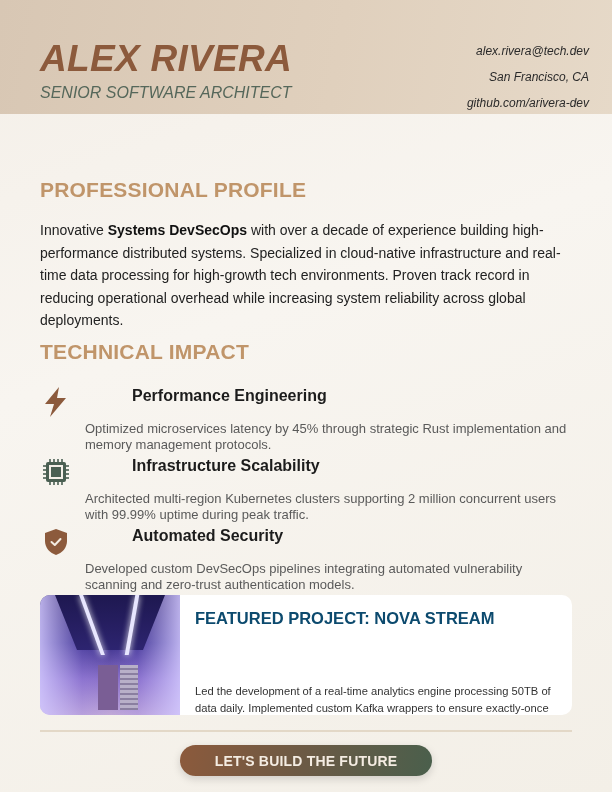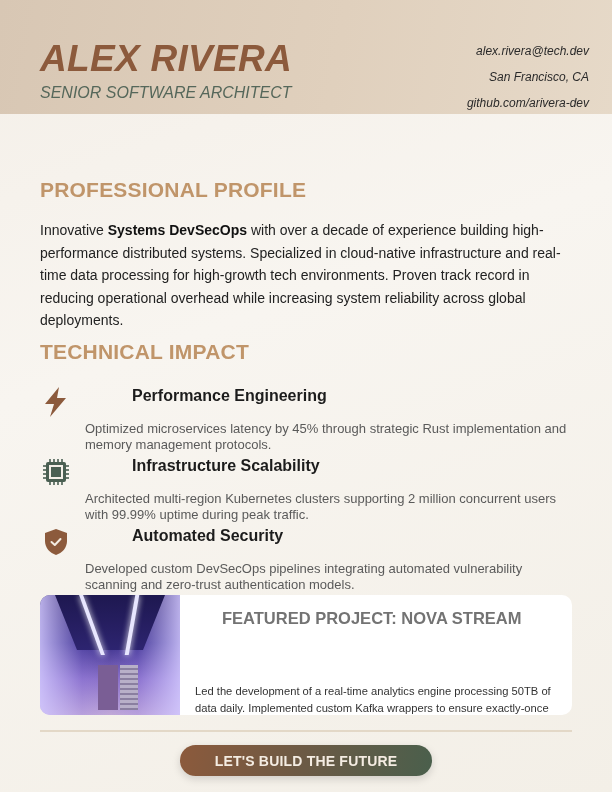--- a/index.html
+++ b/index.html
@@ -73,21 +73,21 @@
   .project-img .door {
     position: absolute; left: 58px; top: 70px; width: 20px; height: 45px;
     background: #7a5e95;
   }
   .project-img .stairs {
     position: absolute; left: 80px; top: 70px; width: 18px; height: 45px;
     background: repeating-linear-gradient(180deg, #b8b0c8 0 3px, #8a7fa0 3px 5px);
   }
   .project-title {
     position: absolute; left: 155px; top: 14px;
-    font-size: 16.5px; font-weight: bold; color: #737373; margin-left: 27px;
+    font-size: 16.5px; font-weight: bold; color: #0c4a6e;
   }
   .project-desc {
     position: absolute; left: 155px; top: 44px; width: 365px;
     font-size: 11.2px; line-height: 17px; color: #333; margin-top: 44px;
   }
   .divider {
     position: absolute; left: 40px; top: 730px; width: 532px; height: 2px;
     background: #e3d8c7;
   }
   .cta {

